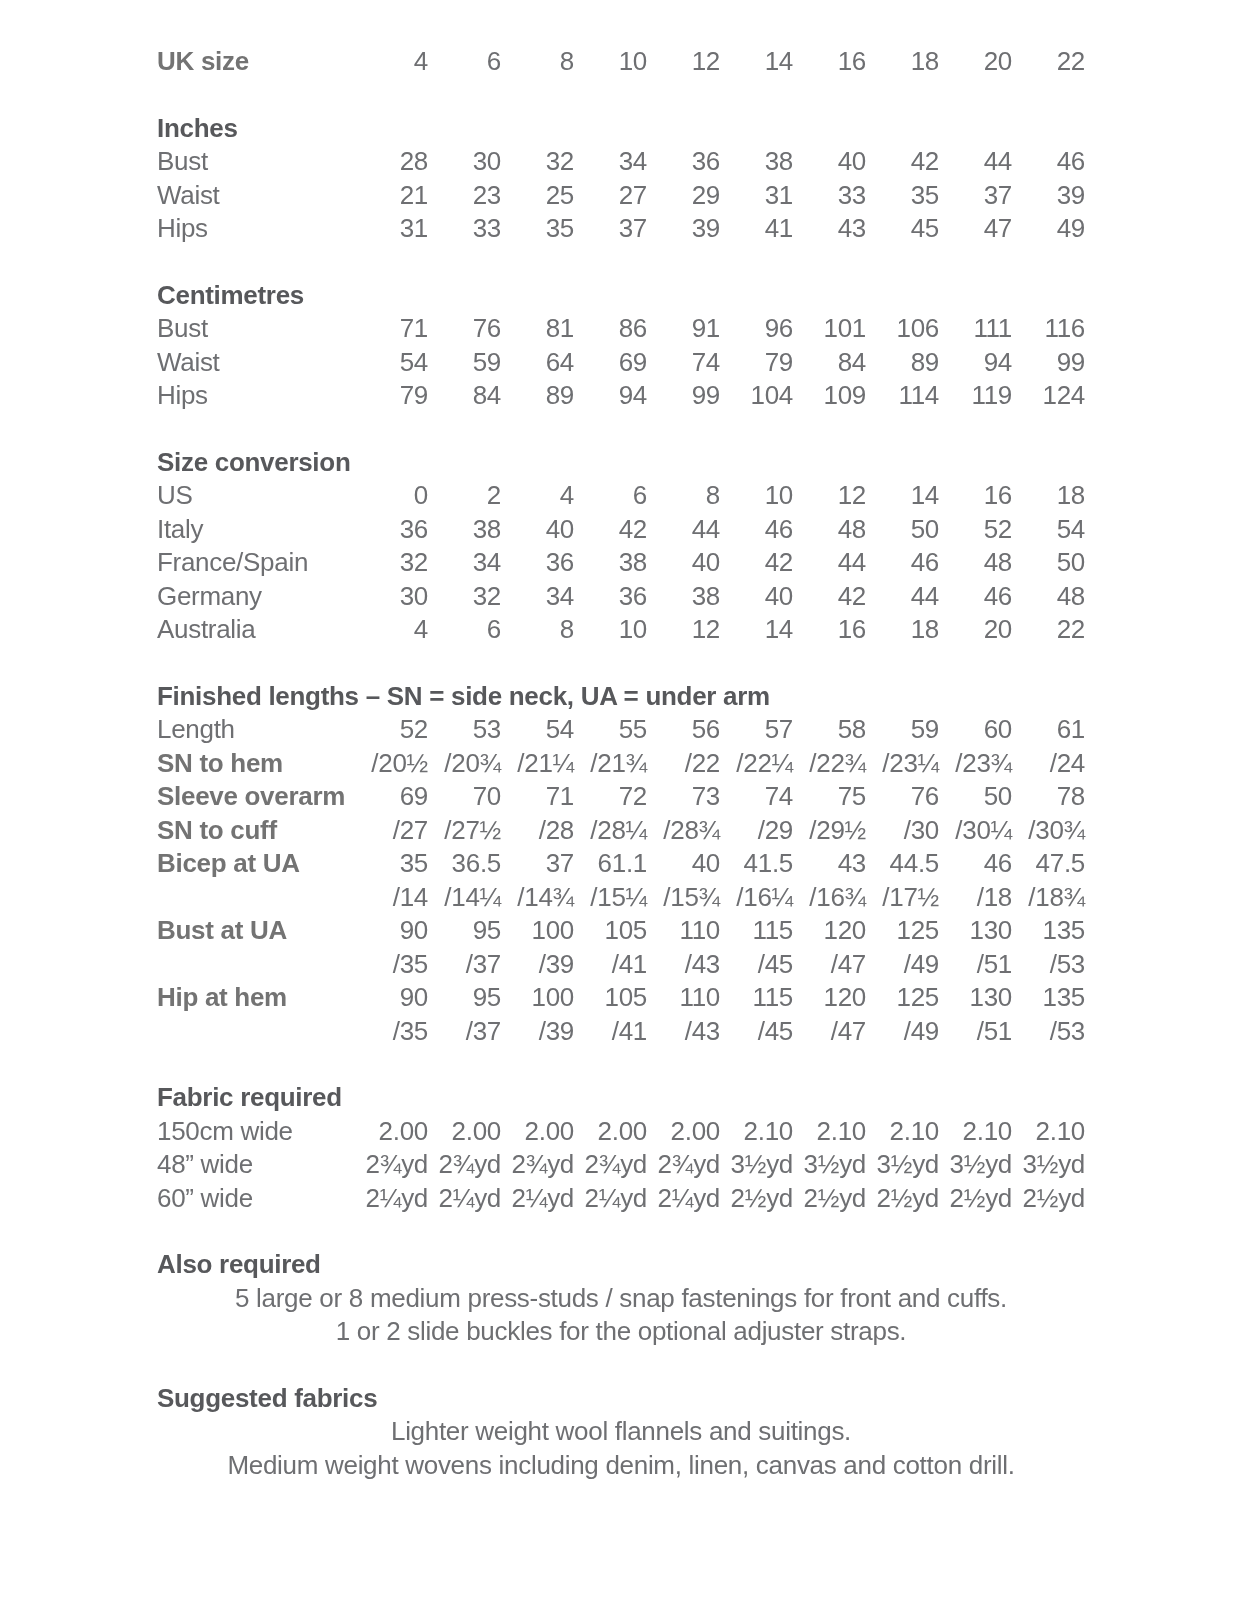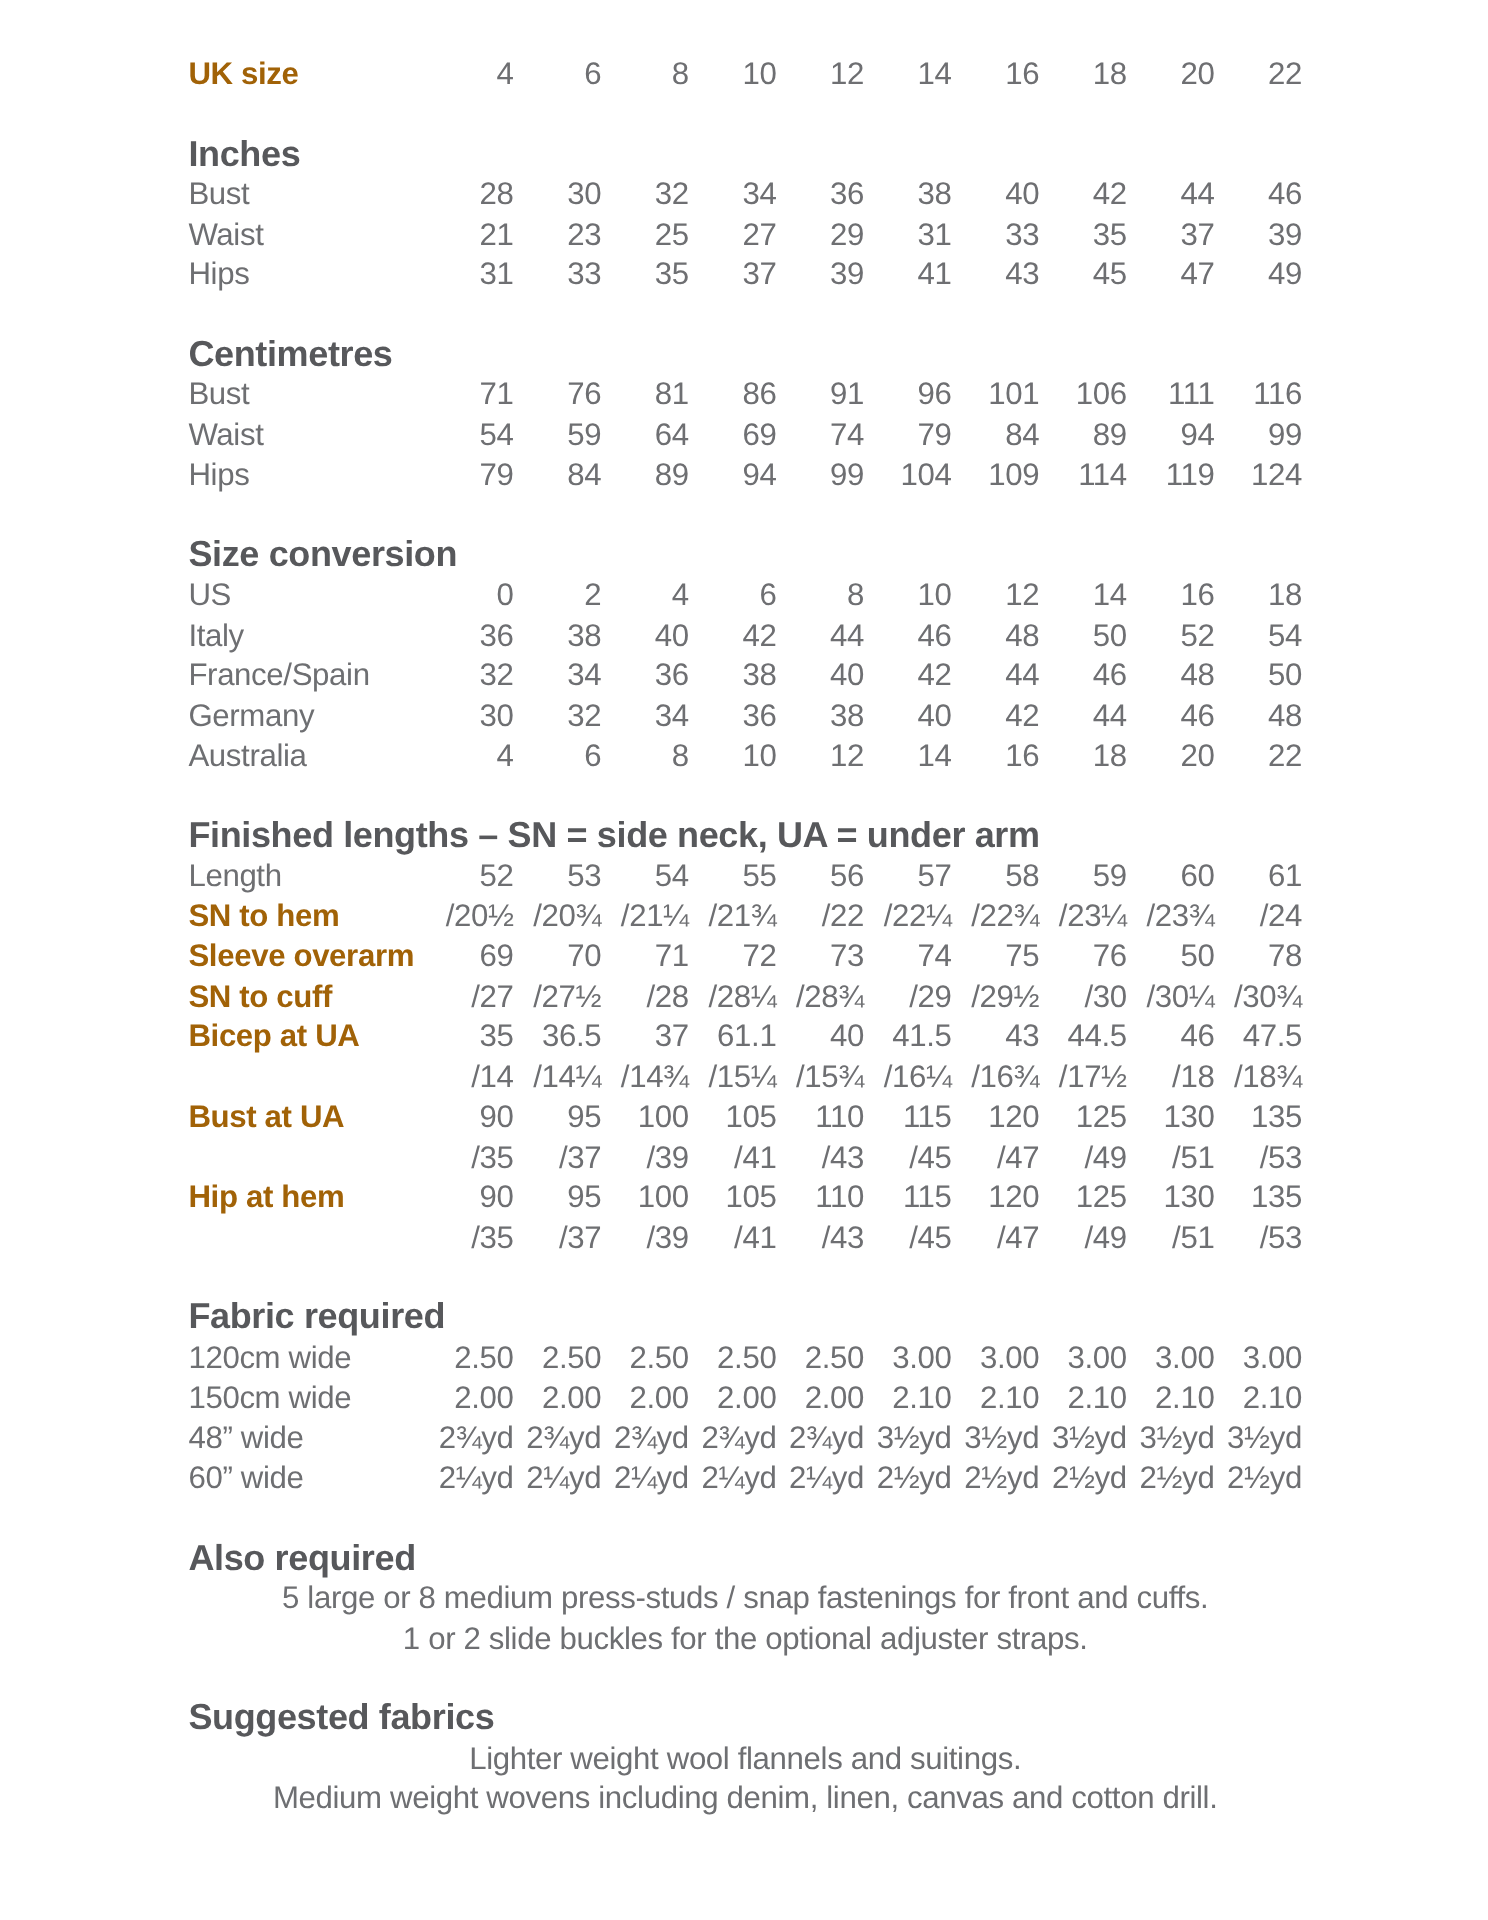--- a/index.html
+++ b/index.html
@@ -17,21 +17,21 @@
     color: #6e6f72;
     letter-spacing: -0.3px;
   }
   .page {
     padding: 45px 0 0 157px;
     width: 928px;
   }
   section { margin-top: 33px; }
   section.first { margin-top: 0; }
   .hd {
-    font-size: 30px;
+    font-size: 26px;
     line-height: 33.5px;
     margin: 0;
     font-weight: 700;
     color: #57585b;
   }
   table.grid {
     border-collapse: collapse;
     table-layout: fixed;
     width: 928px;
   }
@@ -40,21 +40,21 @@
     height: 33.5px;
     text-align: right;
     white-space: nowrap;
     overflow: visible;
   }
   table.grid td.lbl {
     text-align: left;
   }
   table.grid td.lbl.b {
     font-weight: 700;
-    color: #a16207;
+    color: #737373;
   }
   .note-line { line-height: 33.5px; text-align: center; }
   col.c-label { width: 198px; }
   col.c-num { width: 73px; }
 </style>
 </head>
 <body>
 
 <div class="page">
 
@@ -459,33 +459,20 @@
           <col class="c-num">
           <col class="c-num">
           <col class="c-num">
           <col class="c-num">
           <col class="c-num">
           <col class="c-num">
           <col class="c-num">
         </colgroup>
       <tbody>
           <tr>
-            <td class="lbl">120cm wide</td>
-            <td>2.50</td>
-            <td>2.50</td>
-            <td>2.50</td>
-            <td>2.50</td>
-            <td>2.50</td>
-            <td>3.00</td>
-            <td>3.00</td>
-            <td>3.00</td>
-            <td>3.00</td>
-            <td>3.00</td>
-          </tr>
-          <tr>
             <td class="lbl">150cm wide</td>
             <td>2.00</td>
             <td>2.00</td>
             <td>2.00</td>
             <td>2.00</td>
             <td>2.00</td>
             <td>2.10</td>
             <td>2.10</td>
             <td>2.10</td>
             <td>2.10</td>

